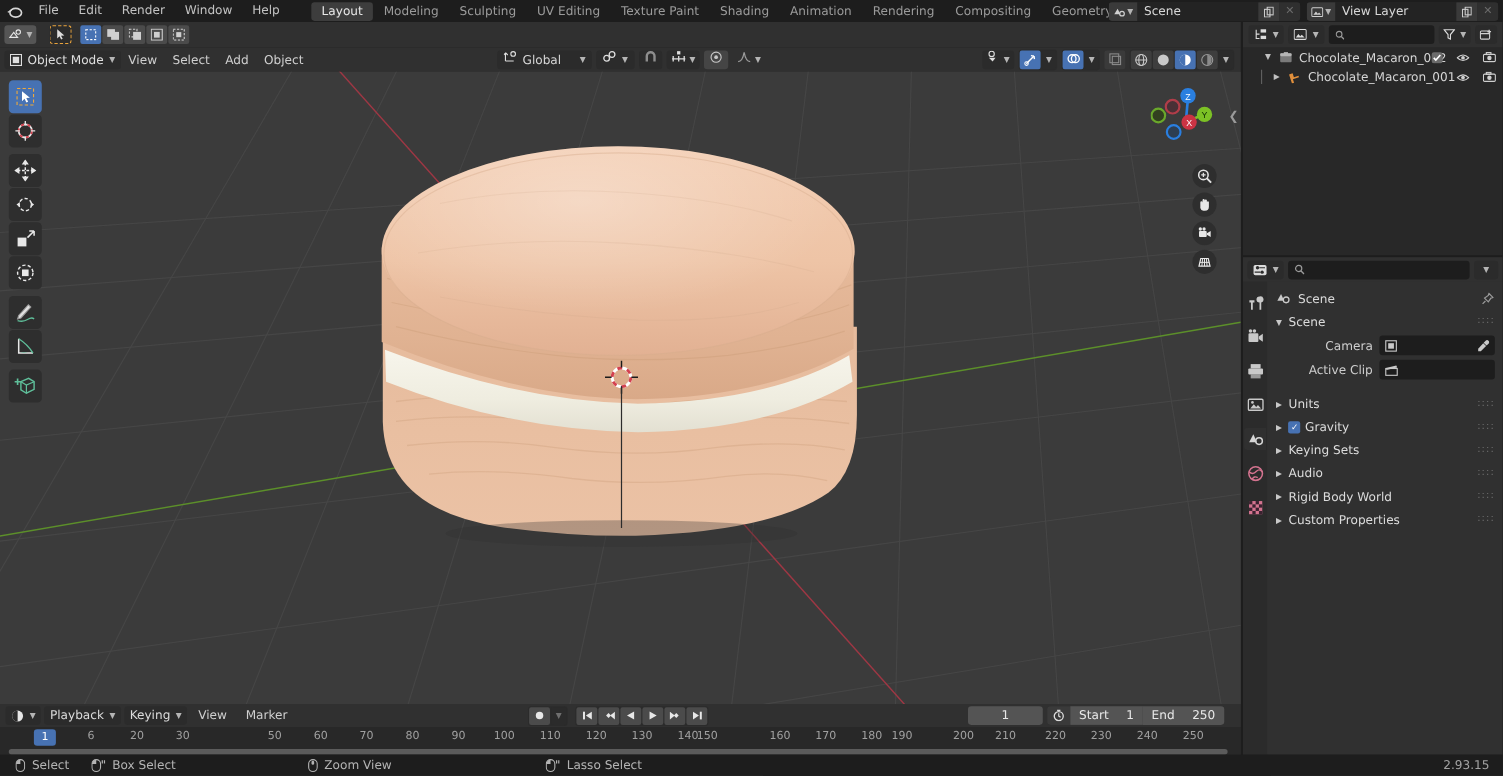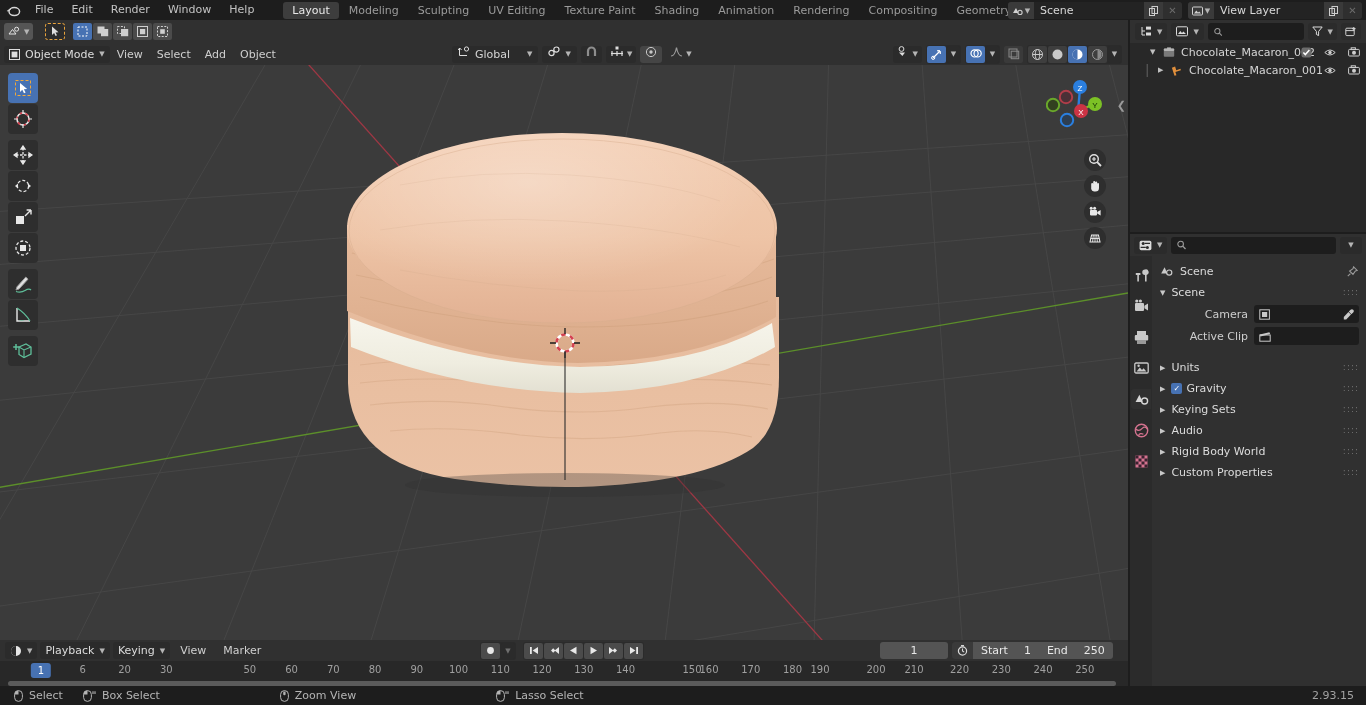--- a/index.html
+++ b/index.html
@@ -723,21 +723,21 @@
         <div class="tl-tick" style="left: 249.75px;">50</div>
         <div class="tl-tick" style="left: 291.5px;">60</div>
         <div class="tl-tick" style="left: 333.25px;">70</div>
         <div class="tl-tick" style="left: 375px;">80</div>
         <div class="tl-tick" style="left: 416.75px;">90</div>
         <div class="tl-tick" style="left: 458.5px;">100</div>
         <div class="tl-tick" style="left: 500.25px;">110</div>
         <div class="tl-tick" style="left: 542px;">120</div>
         <div class="tl-tick" style="left: 583.75px;">130</div>
         <div class="tl-tick" style="left: 625.5px;">140</div>
-        <div class="tl-tick" style="left: 692px;">150</div>
+        <div class="tl-tick" style="left: 643px;">150</div>
         <div class="tl-tick" style="left: 709px;">160</div>
         <div class="tl-tick" style="left: 750.75px;">170</div>
         <div class="tl-tick" style="left: 792.5px;">180</div>
         <div class="tl-tick" style="left: 820px; text-align: center;">190</div>
         <div class="tl-tick" style="left: 876px;">200</div>
         <div class="tl-tick" style="left: 914px;">210</div>
         <div class="tl-tick" style="left: 959.5px;">220</div>
         <div class="tl-tick" style="left: 1001.25px;">230</div>
         <div class="tl-tick" style="left: 1043px;">240</div>
         <div class="tl-tick" style="left: 1084.75px;">250</div>

